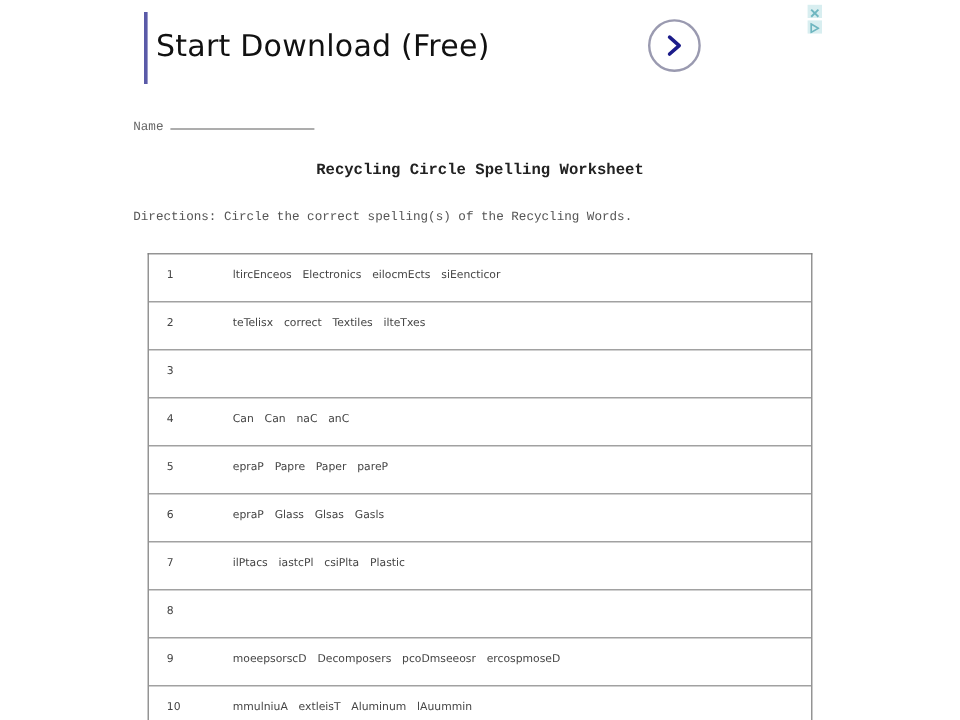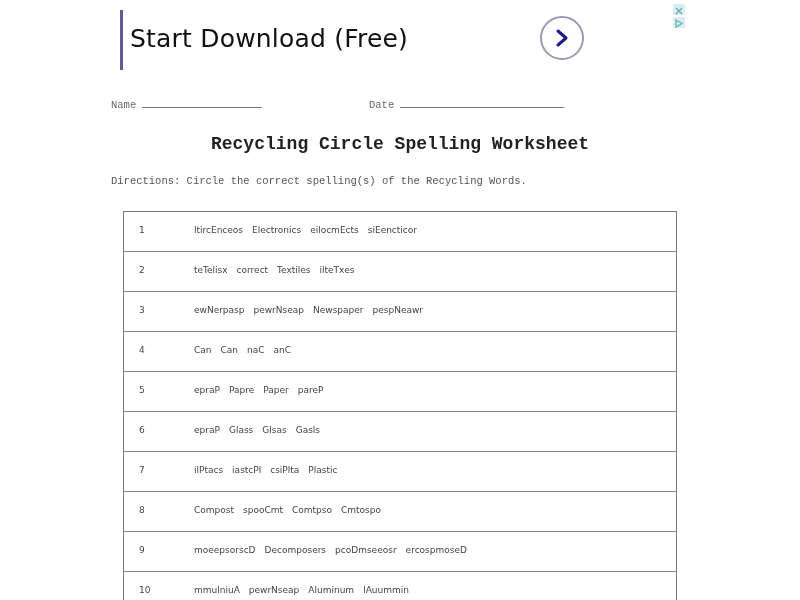--- a/index.html
+++ b/index.html
@@ -114,21 +114,21 @@
     .name-field { left: 0; }
     .name-field .line { width: 120px; }
     .date-field { left: 258px; }
     .date-field .line { width: 164px; }
     .title {
       position: absolute;
       top: 134px;
       left: 0;
       width: 800px;
       text-align: center;
-      font-size: 18px;
+      font-size: 13px;
       font-weight: bold;
       color: #222;
       padding-left: 0;
     }
     .title span { position: relative; left: 0; }
     .directions {
       position: absolute;
       top: 175px;
       left: 111px;
       font-size: 10.5px;
@@ -202,23 +202,20 @@
         <polygon points="1,1 7,4.5 1,8" fill="none" stroke="#6fb6c0" stroke-width="1.4"></polygon>
       </svg>
     </span>
   </div>
 </div>
 
 <div class="field-row mono">
   <div class="field name-field">
     <span>Name</span><span class="line"></span>
   </div>
-  <div class="field date-field">
-    <span>Date</span><span class="line"></span>
-  </div>
 </div>
 
 <div class="title mono">
   <span>Recycling Circle Spelling Worksheet</span>
 </div>
 
 <div class="directions mono">Directions: Circle the correct spelling(s) of the Recycling Words.</div>
 
 <div class="table">
   <div class="row">
@@ -228,23 +225,20 @@
     </span>
   </div>
   <div class="row">
     <span class="num">2</span>
     <span class="words">
       <span class="word">teTelisx</span><span class="word">correct</span><span class="word">Textiles</span><span class="word">ilteTxes</span>
     </span>
   </div>
   <div class="row">
     <span class="num">3</span>
-    <span class="words">
-      <span class="word">ewNerpasp</span><span class="word">pewrNseap</span><span class="word">Newspaper</span><span class="word">pespNeawr</span>
-    </span>
   </div>
   <div class="row">
     <span class="num">4</span>
     <span class="words">
       <span class="word">Can</span><span class="word">Can</span><span class="word">naC</span><span class="word">anC</span>
     </span>
   </div>
   <div class="row">
     <span class="num">5</span>
     <span class="words">
@@ -258,29 +252,26 @@
     </span>
   </div>
   <div class="row">
     <span class="num">7</span>
     <span class="words">
       <span class="word">ilPtacs</span><span class="word">iastcPl</span><span class="word">csiPlta</span><span class="word">Plastic</span>
     </span>
   </div>
   <div class="row">
     <span class="num">8</span>
-    <span class="words">
-      <span class="word">Compost</span><span class="word">spooCmt</span><span class="word">Comtpso</span><span class="word">Cmtospo</span>
-    </span>
   </div>
   <div class="row">
     <span class="num">9</span>
     <span class="words">
       <span class="word">moeepsorscD</span><span class="word">Decomposers</span><span class="word">pcoDmseeosr</span><span class="word">ercospmoseD</span>
     </span>
   </div>
   <div class="row">
     <span class="num">10</span>
     <span class="words">
-      <span class="word">mmulniuA</span><span class="word">pewrNseap</span><span class="word">Aluminum</span><span class="word">lAuummin</span>
+      <span class="word">mmulniuA</span><span class="word">extleisT</span><span class="word">Aluminum</span><span class="word">lAuummin</span>
     </span>
   </div>
 </div>
 
 </body></html>

